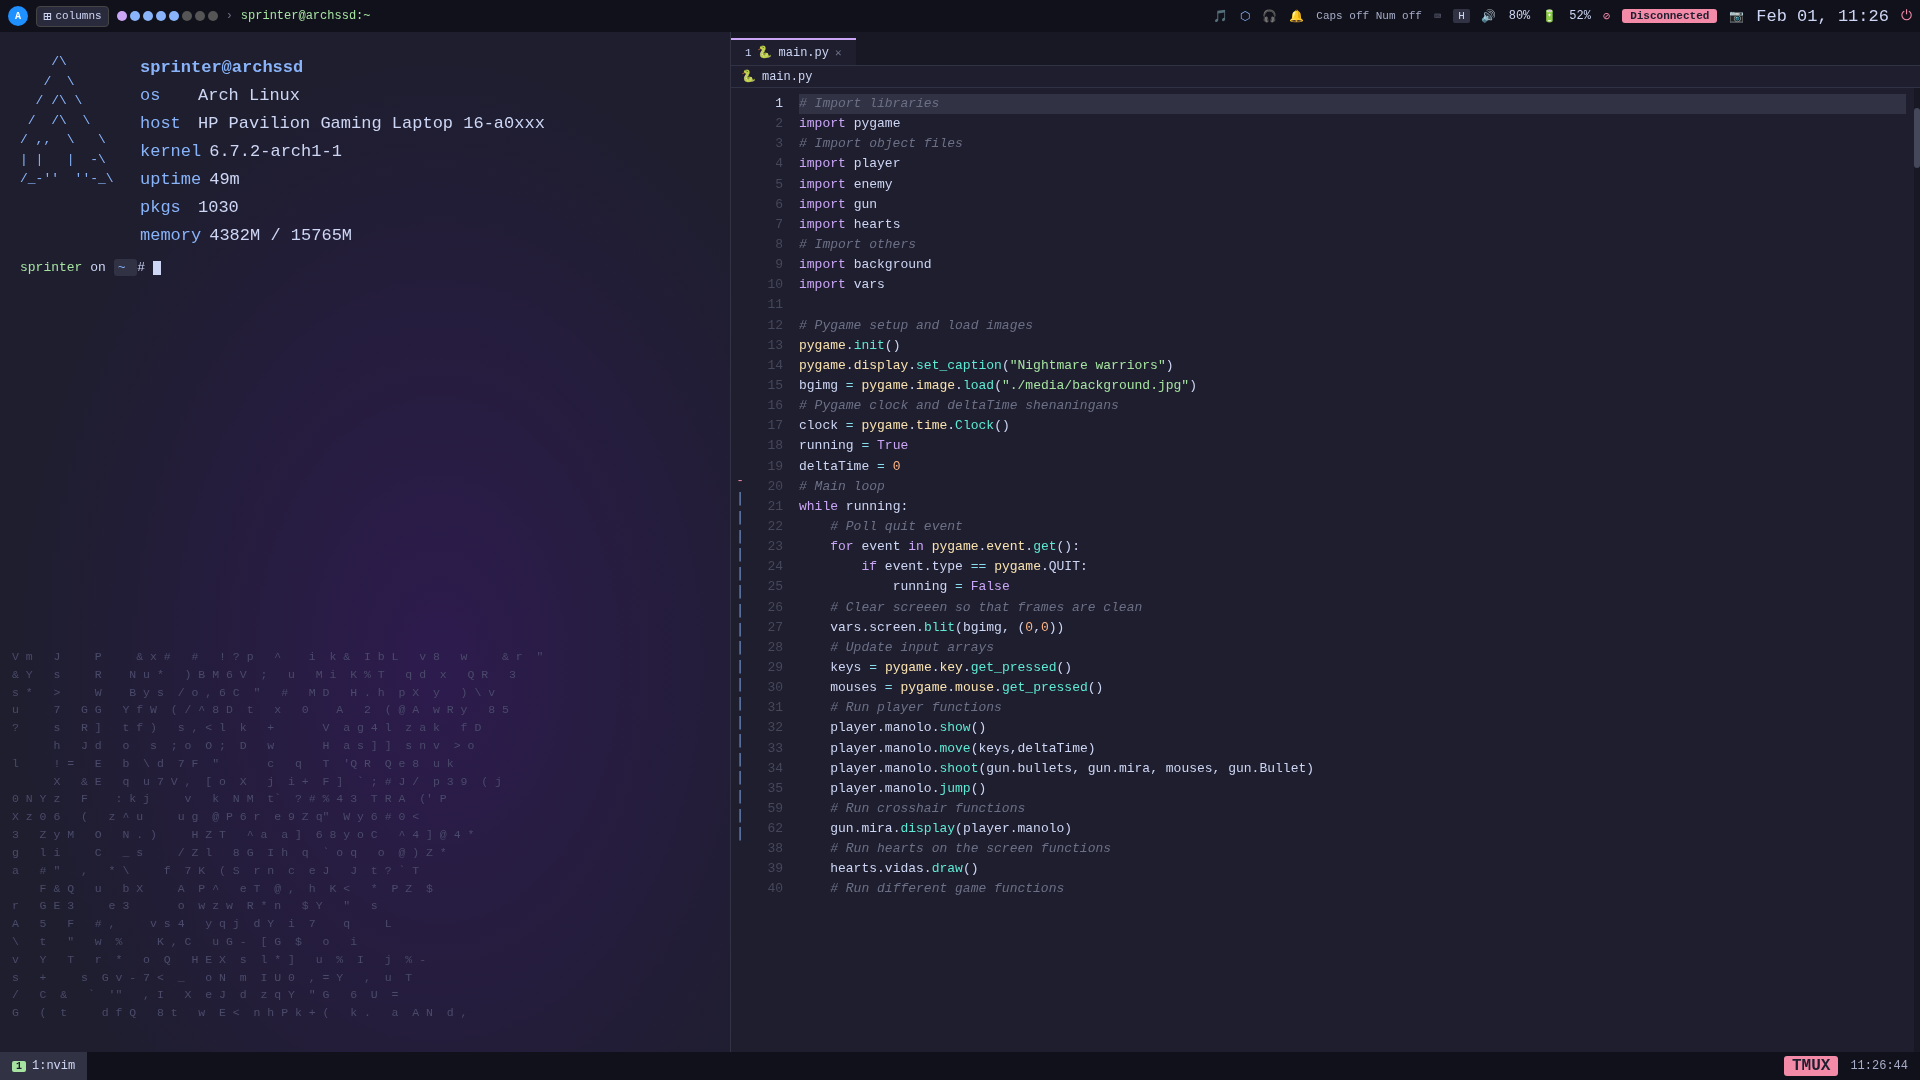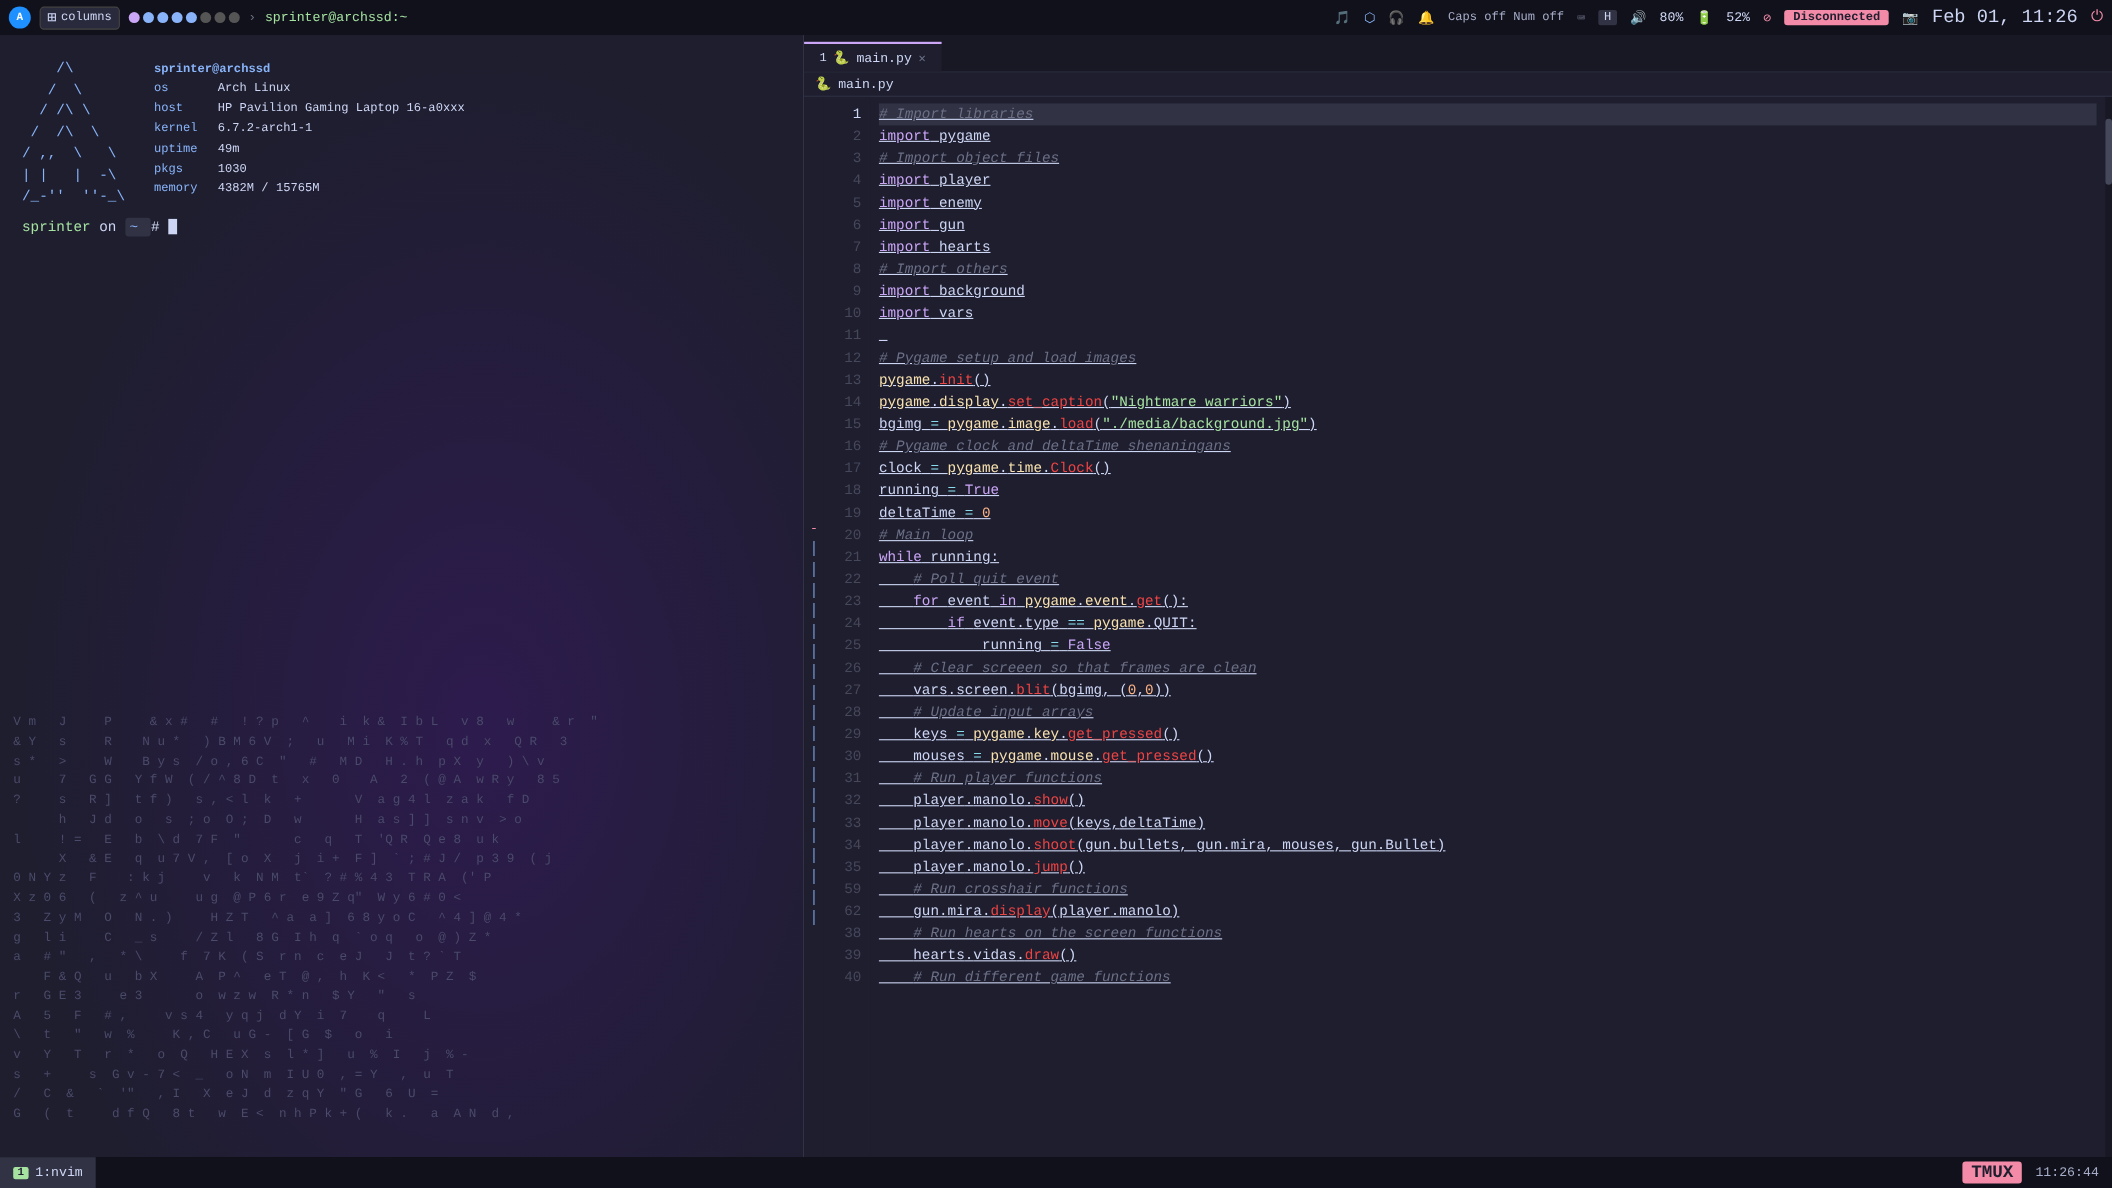--- a/index.html
+++ b/index.html
@@ -119,21 +119,21 @@
       gap: 20px;
     }
     .ascii-art {
       color: #89b4fa;
       font-size: 13px;
       line-height: 1.5;
       white-space: pre;
       min-width: 100px;
     }
     .sysinfo {
-      font-size: 11px;
+      font-size: 17px;
       line-height: 1.65;
       padding-top: 2px;
     }
     .sysinfo-row {
       display: flex;
       gap: 8px;
     }
     .sysinfo-key {
       color: #89b4fa;
       min-width: 50px;
@@ -301,32 +301,31 @@
       line-height: 1.55;
       user-select: none;
       padding-right: 8px;
     }
     #code-content {
       flex: 1;
       padding: 6px 8px;
       overflow: auto;
       font-size: 13px;
       line-height: 1.55;
-      text-decoration: underline;
     }
     .code-line {
       white-space: pre;
       display: block;
     }
 
     
     .kw { color: #cba6f7; } 
     .cm { color: #6c7086; font-style: italic; } 
     .str { color: #a6e3a1; } 
-    .fn { color: #ef4444; } 
+    .fn { color: #5eead4; } 
     .num { color: #fab387; } 
     .var { color: #cdd6f4; } 
     .op { color: #89dceb; } 
     .cls { color: #f9e2af; } 
     .cur-line { background: #313244; }
 
     
     #scroll-indicator {
       width: 6px;
       background: #181825;

